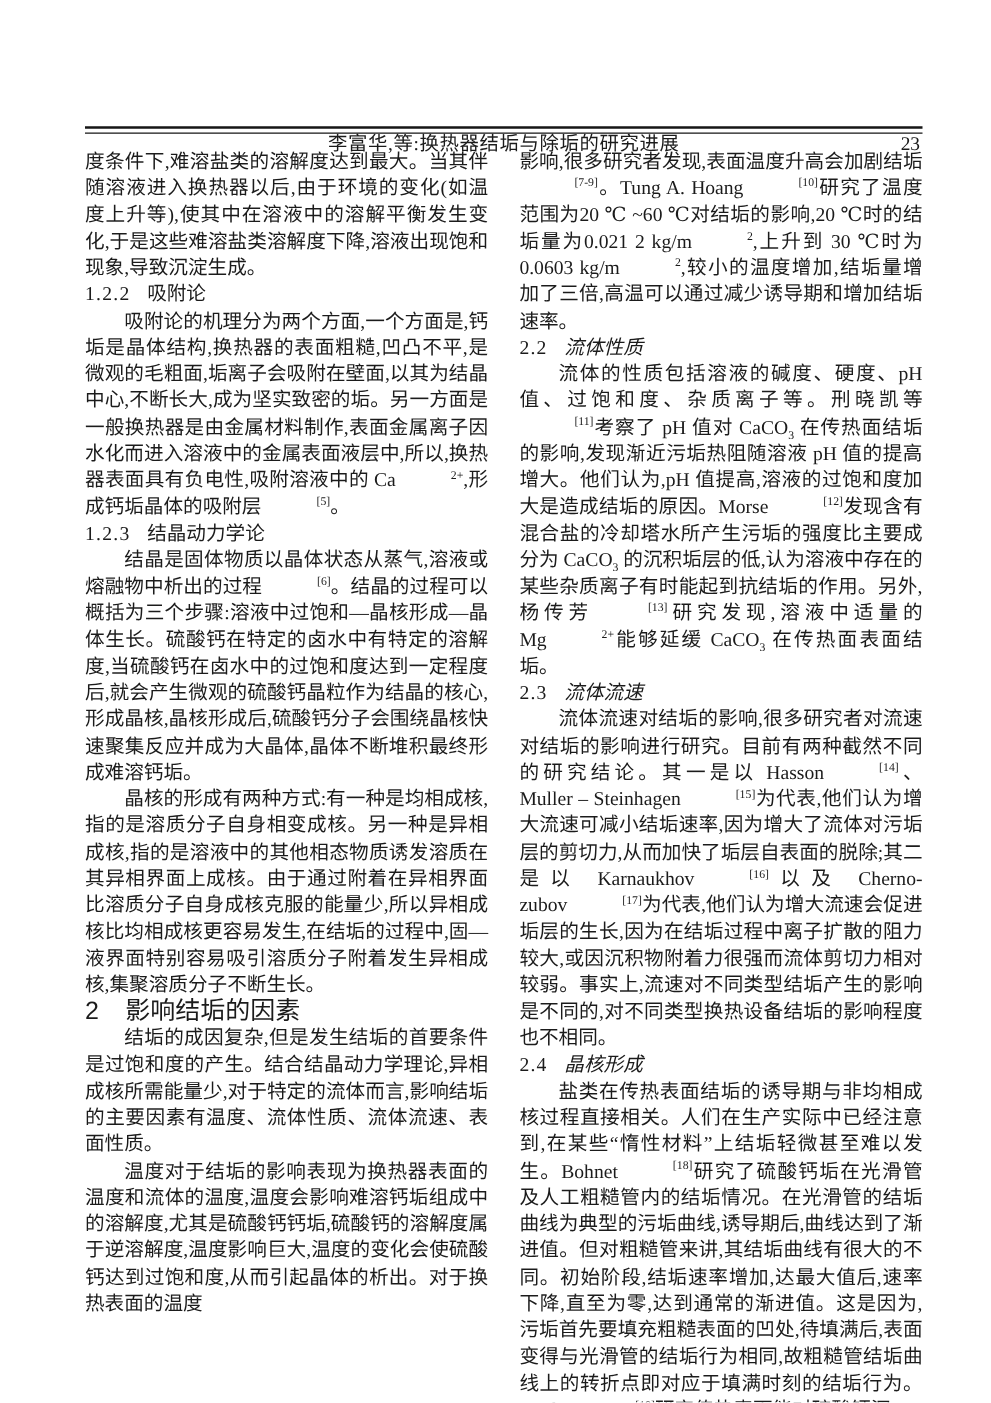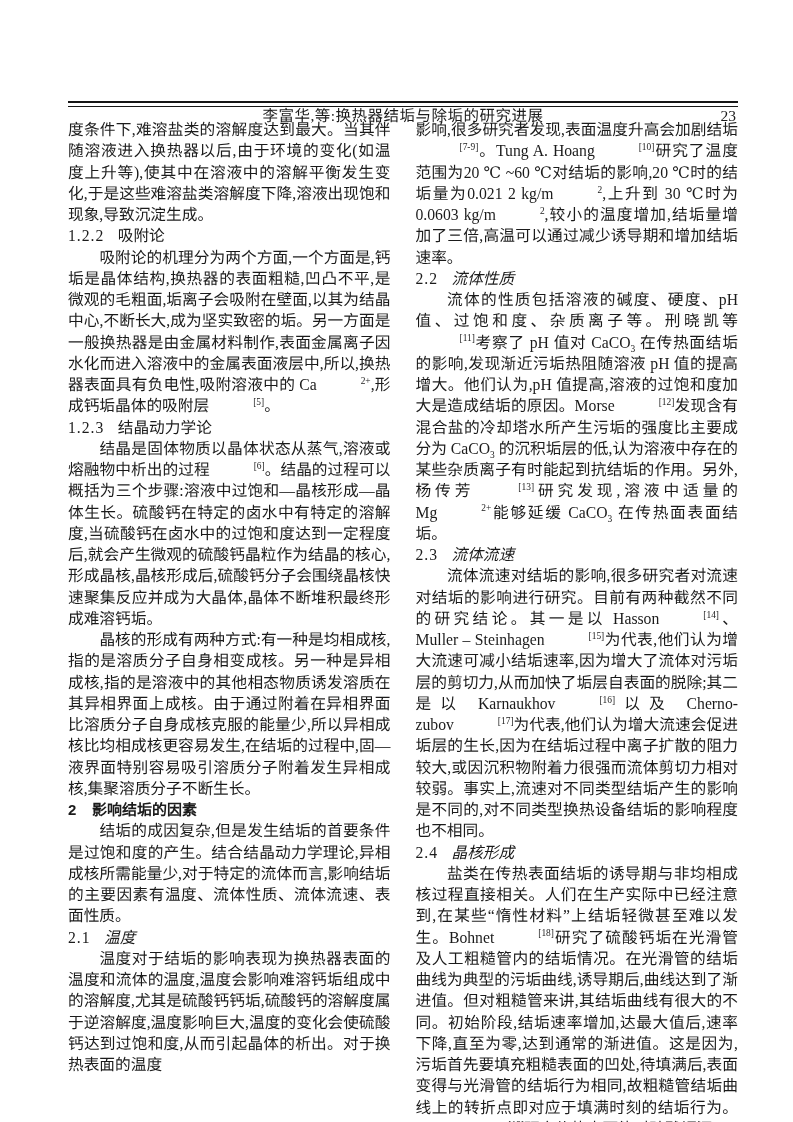--- a/index.html
+++ b/index.html
@@ -29,21 +29,21 @@
   }
   .col{
     width:330px;
     font-size:15.7px;line-height:21.25px;
     text-align:justify;text-justify:inter-ideograph;
   }
   .blk{margin:0;}
   .para{text-indent:2em;}
   .cont{text-indent:0;}
   .h3 .hnum{margin-right:.85em;letter-spacing:1px;}
-  .h1{font-family:"Liberation Sans","DejaVu Sans",sans-serif;font-weight:bold;font-size:15px;}
+  .h1{font-family:"Liberation Sans","DejaVu Sans",sans-serif;font-weight:normal;font-size:20px;}
   .h1 .hnum{margin-right:1.05em;}
   .h2{font-style:italic;font-family:Liberation Serif, serif;}
   .h2 .hnum{margin-right:.85em;font-style:normal;letter-spacing:1px;}
   sup{font-size:60%;line-height:0;vertical-align:super;padding-left:44px;}
   sub{font-size:60%;line-height:0;vertical-align:sub;}
 </style>
 </head>
 <body>
 
 <div class="page">
@@ -59,21 +59,20 @@
 
     <div class="col">
       <p class="blk cont">度条件下,难溶盐类的溶解度达到最大。当其伴随溶液进入换热器以后,由于环境的变化(如温度上升等),使其中在溶液中的溶解平衡发生变化,于是这些难溶盐类溶解度下降,溶液出现饱和现象,导致沉淀生成。</p>
       <p class="blk h3"><span class="hnum">1.2.2</span><span>吸附论</span></p>
       <p class="blk para">吸附论的机理分为两个方面,一个方面是,钙垢是晶体结构,换热器的表面粗糙,凹凸不平,是微观的毛粗面,垢离子会吸附在壁面,以其为结晶中心,不断长大,成为坚实致密的垢。另一方面是一般换热器是由金属材料制作,表面金属离子因水化而进入溶液中的金属表面液层中,所以,换热器表面具有负电性,吸附溶液中的 Ca<sup>2+</sup>,形成钙垢晶体的吸附层<sup>[5]</sup>。</p>
       <p class="blk h3"><span class="hnum">1.2.3</span><span>结晶动力学论</span></p>
       <p class="blk para">结晶是固体物质以晶体状态从蒸气,溶液或熔融物中析出的过程<sup>[6]</sup>。结晶的过程可以概括为三个步骤:溶液中过饱和—晶核形成—晶体生长。硫酸钙在特定的卤水中有特定的溶解度,当硫酸钙在卤水中的过饱和度达到一定程度后,就会产生微观的硫酸钙晶粒作为结晶的核心,形成晶核,晶核形成后,硫酸钙分子会围绕晶核快速聚集反应并成为大晶体,晶体不断堆积最终形成难溶钙垢。</p>
       <p class="blk para">晶核的形成有两种方式:有一种是均相成核,指的是溶质分子自身相变成核。另一种是异相成核,指的是溶液中的其他相态物质诱发溶质在其异相界面上成核。由于通过附着在异相界面比溶质分子自身成核克服的能量少,所以异相成核比均相成核更容易发生,在结垢的过程中,固—液界面特别容易吸引溶质分子附着发生异相成核,集聚溶质分子不断生长。</p>
       <p class="blk h1"><span class="hnum">2</span><span>影响结垢的因素</span></p>
       <p class="blk para">结垢的成因复杂,但是发生结垢的首要条件是过饱和度的产生。结合结晶动力学理论,异相成核所需能量少,对于特定的流体而言,影响结垢的主要因素有温度、流体性质、流体流速、表面性质。</p>
-      <p class="blk h2"><span class="hnum">2.1</span><span>温度</span></p>
       <p class="blk para">温度对于结垢的影响表现为换热器表面的温度和流体的温度,温度会影响难溶钙垢组成中的溶解度,尤其是硫酸钙钙垢,硫酸钙的溶解度属于逆溶解度,温度影响巨大,温度的变化会使硫酸钙达到过饱和度,从而引起晶体的析出。对于换热表面的温度</p>
     </div>
 
     <div class="col">
       <p class="blk cont">影响,很多研究者发现,表面温度升高会加剧结垢<sup>[7-9]</sup>。Tung A. Hoang<sup>[10]</sup>研究了温度范围为20 ℃ ~60 ℃对结垢的影响,20 ℃时的结垢量为0.021 2 kg/m<sup>2</sup>,上升到 30 ℃时为 0.0603 kg/m<sup>2</sup>,较小的温度增加,结垢量增加了三倍,高温可以通过减少诱导期和增加结垢速率。</p>
       <p class="blk h2"><span class="hnum">2.2</span><span>流体性质</span></p>
       <p class="blk para">流体的性质包括溶液的碱度、硬度、pH 值、过饱和度、杂质离子等。刑晓凯等<sup>[11]</sup>考察了 pH 值对 CaCO<sub>3</sub> 在传热面结垢的影响,发现渐近污垢热阻随溶液 pH 值的提高增大。他们认为,pH 值提高,溶液的过饱和度加大是造成结垢的原因。Morse<sup>[12]</sup>发现含有混合盐的冷却塔水所产生污垢的强度比主要成分为 CaCO<sub>3</sub> 的沉积垢层的低,认为溶液中存在的某些杂质离子有时能起到抗结垢的作用。另外,杨传芳<sup>[13]</sup>研究发现,溶液中适量的 Mg<sup>2+</sup>能够延缓 CaCO<sub>3</sub> 在传热面表面结垢。</p>
       <p class="blk h2"><span class="hnum">2.3</span><span>流体流速</span></p>
       <p class="blk para">流体流速对结垢的影响,很多研究者对流速对结垢的影响进行研究。目前有两种截然不同的研究结论。其一是以 Hasson<sup>[14]</sup>、Muller – Steinhagen<sup>[15]</sup>为代表,他们认为增大流速可减小结垢速率,因为增大了流体对污垢层的剪切力,从而加快了垢层自表面的脱除;其二是以 Karnaukhov<sup>[16]</sup>以及 Cherno-zubov<sup>[17]</sup>为代表,他们认为增大流速会促进垢层的生长,因为在结垢过程中离子扩散的阻力较大,或因沉积物附着力很强而流体剪切力相对较弱。事实上,流速对不同类型结垢产生的影响是不同的,对不同类型换热设备结垢的影响程度也不相同。</p>
       <p class="blk h2"><span class="hnum">2.4</span><span>晶核形成</span></p>

